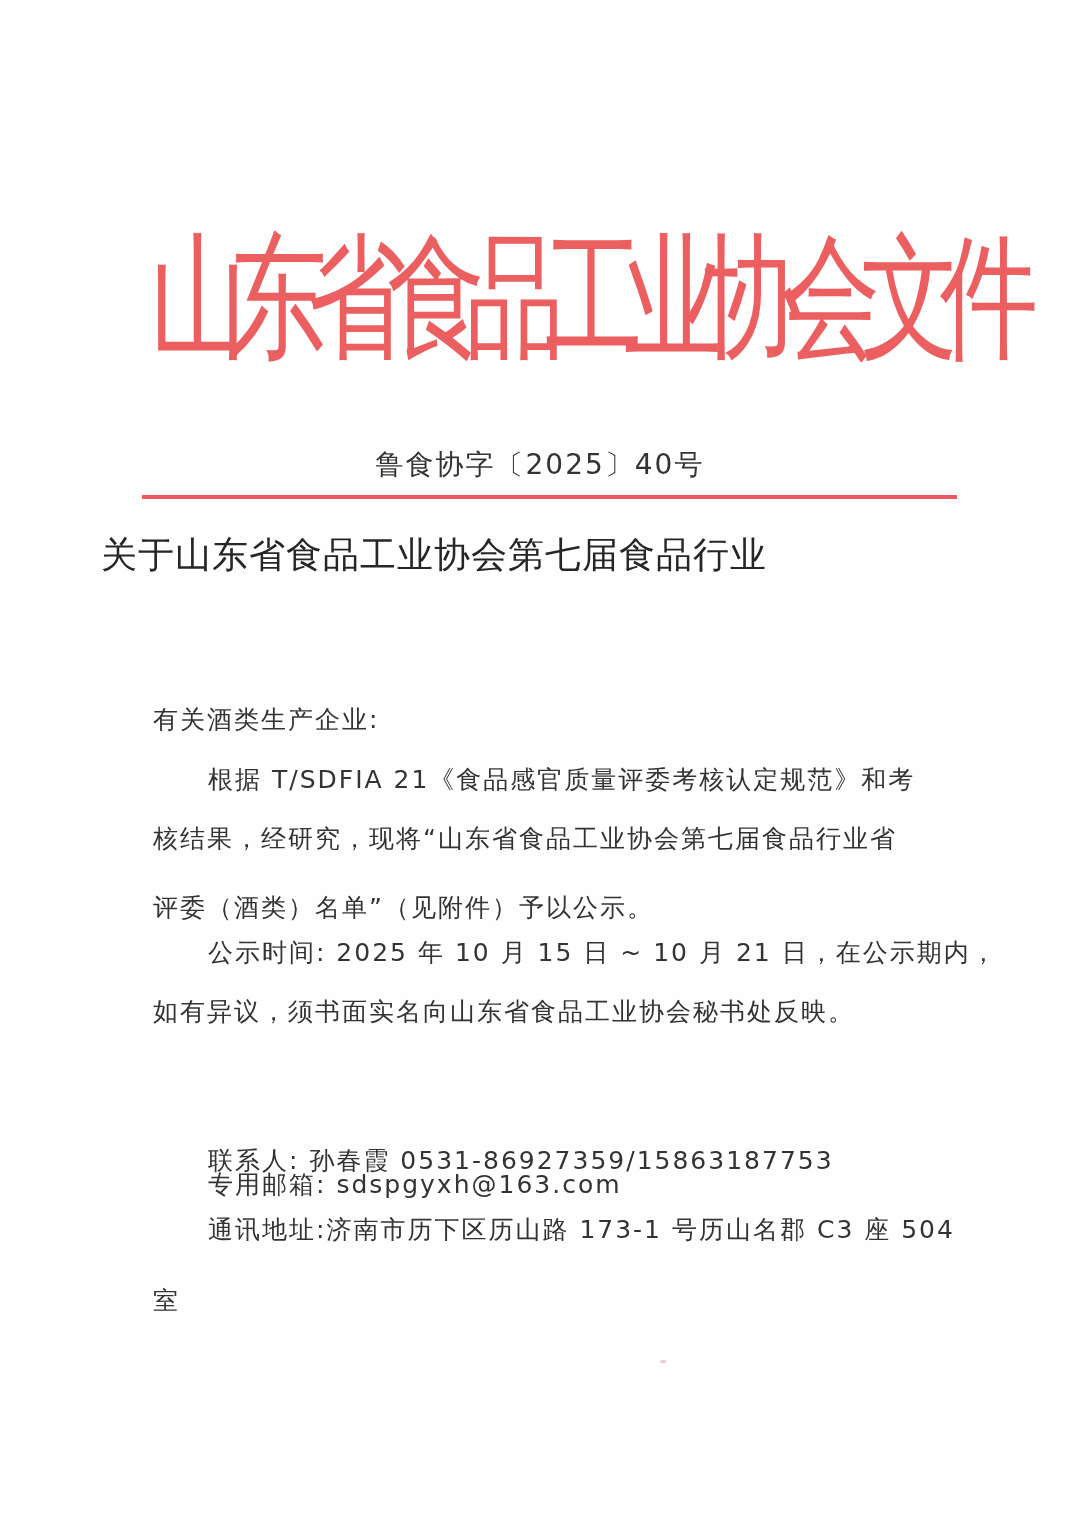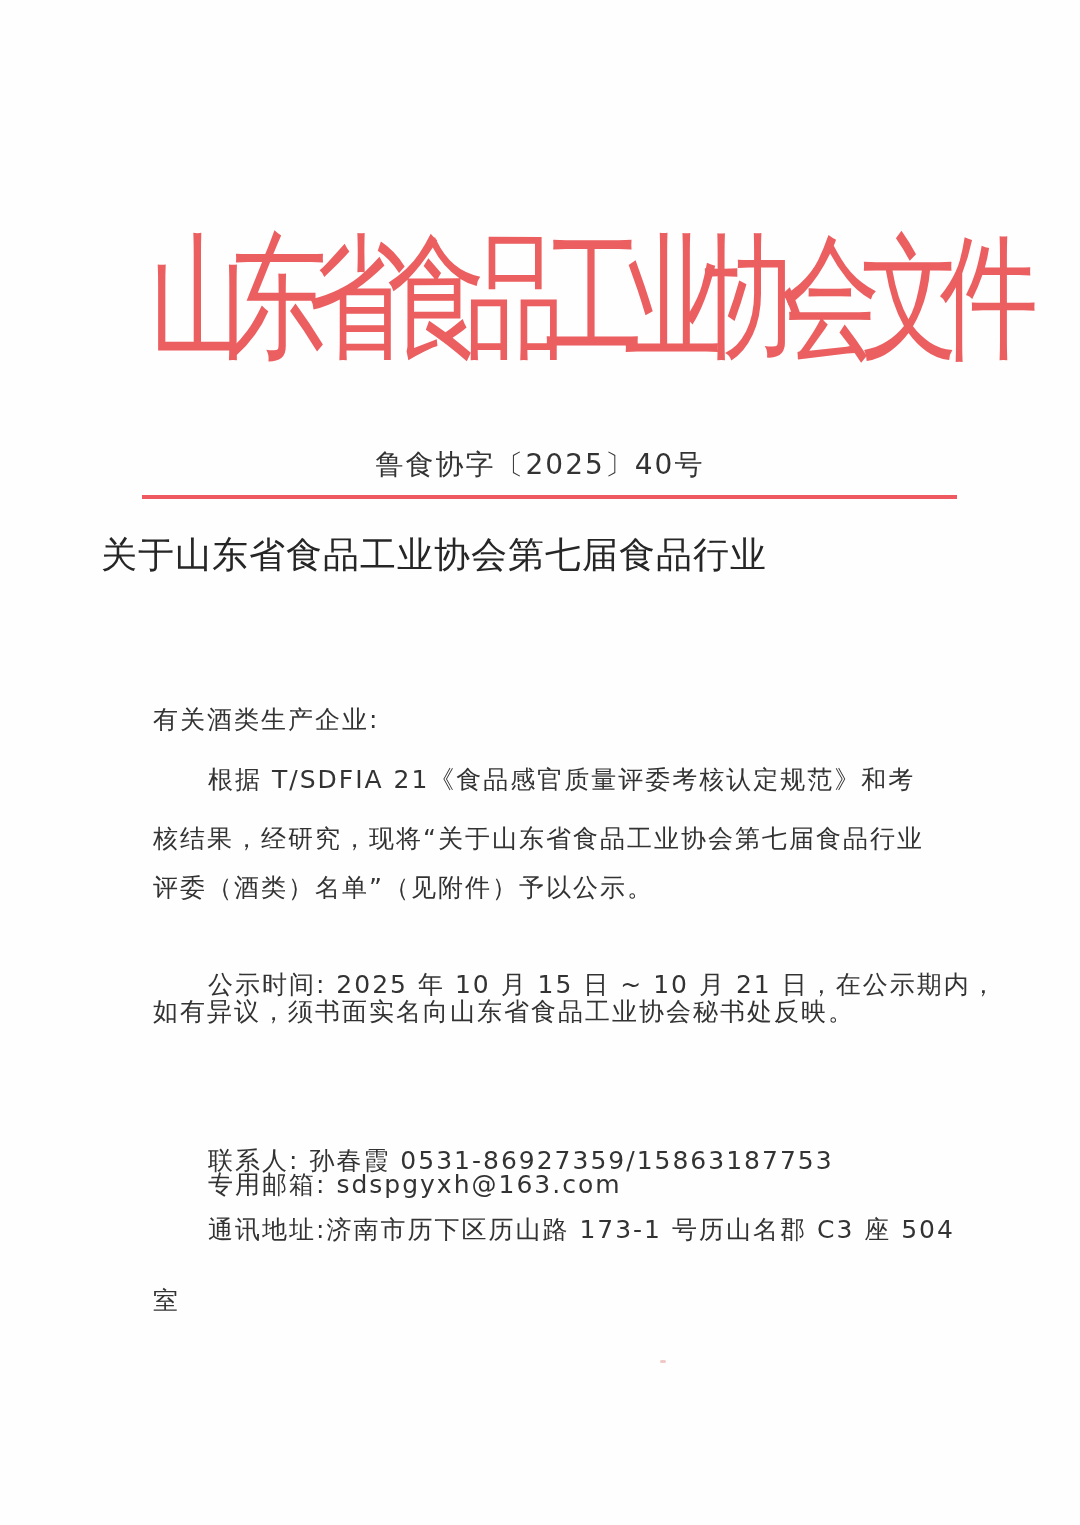--- a/index.html
+++ b/index.html
@@ -127,24 +127,24 @@
   <div class="divider"></div>
 
   <div class="title">
     <div>关于山东省食品工业协会第七届食品行业</div>
   </div>
 
   <div class="body-text">
     <div class="line noindent" style="top:0px;">有关酒类生产企业:</div>
 
     <div class="line indent" style="top:60px;">根据 T/SDFIA 21《食品感官质量评委考核认定规范》和考</div>
-    <div class="line noindent" style="top:119px;">核结果，经研究，现将“关于山东省食品工业协会第七届食品行业</div>
-    <div class="line noindent" style="top:168px;">评委（酒类）名单”（见附件）予以公示。</div>
+    <div class="line noindent" style="top:119px;">核结果，经研究，现将“山东省食品工业协会第七届食品行业省</div>
+    <div class="line noindent" style="top:188px;">评委（酒类）名单”（见附件）予以公示。</div>
 
-    <div class="line indent" style="top:233px;margin-top:32px;">公示时间: 2025 年 10 月 15 日 ~ 10 月 21 日，在公示期内，</div>
+    <div class="line indent" style="top:233px;">公示时间: 2025 年 10 月 15 日 ~ 10 月 21 日，在公示期内，</div>
     <div class="line noindent" style="top:292px;">如有异议，须书面实名向山东省食品工业协会秘书处反映。</div>
 
     <div class="line indent" style="top:406px;margin-top:35px;">
       <span>联系人:</span>
       <span>孙春霞 0531-86927359/15863187753</span>
     </div>
     <div class="line indent" style="top:465px;">
       <span>专用邮箱:</span>
       <span>sdspgyxh@163.com</span>
     </div>

